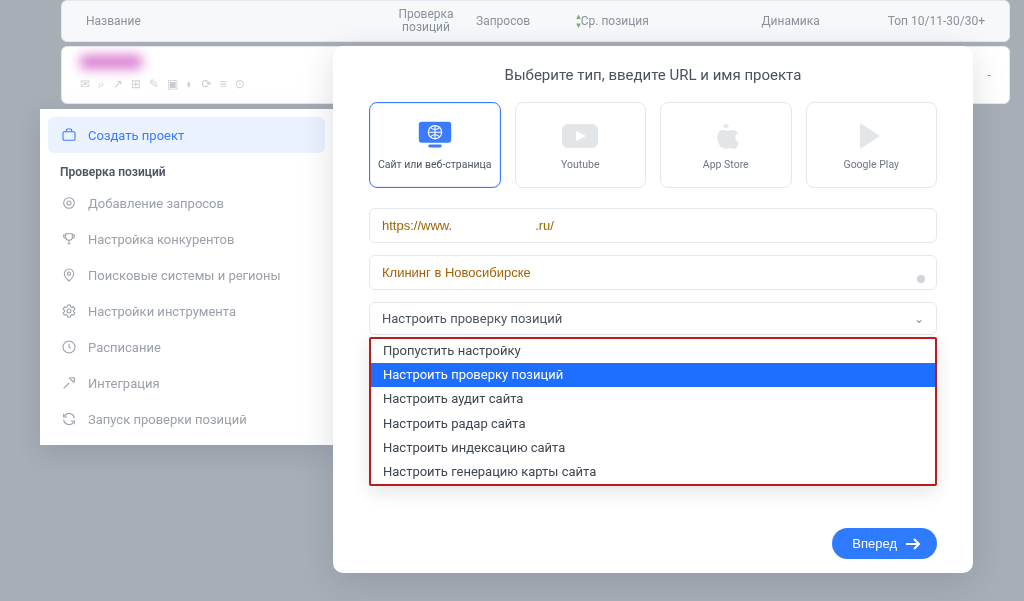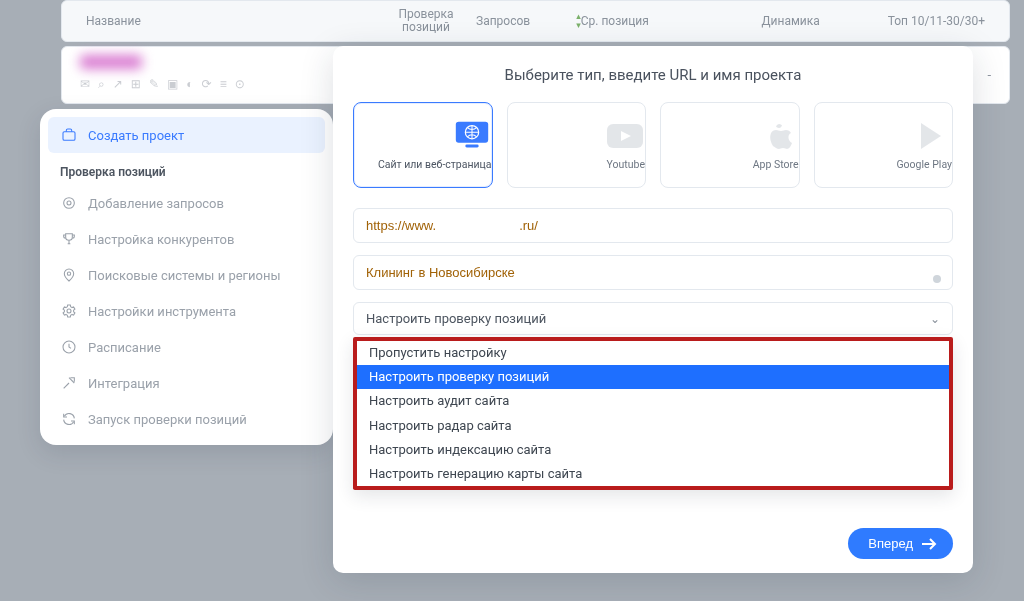--- a/index.html
+++ b/index.html
@@ -56,21 +56,21 @@
   .bg-row .icons { display:flex; gap:8px; opacity:0.35; font-size:12px; color:#6b7280;}
   .bg-row .icons span{display:inline-block;}
   .bg-row .dash { position:absolute; right:18px; top:20px; color:#8a929c; }
 
   
   .sidebar {
     position: absolute;
     left: 40px; top: 109px;
     width: 293px;
     background: #ffffff;
-    border-radius: 16px;
+    border-radius: 0;
     box-shadow: 0 8px 24px rgba(30,40,60,0.13);
     padding: 8px;
     z-index: 5;
   }
   .sb-item {
     display: flex; align-items:center; gap: 10px;
     padding: 10px 12px;
     border-radius: 6px;
     color: #9aa1aa;
     font-size: 13px;
@@ -92,38 +92,38 @@
 
   
   .modal {
     position: absolute;
     left: 333px; top: 46px;
     width: 640px;
     height: 527px;
     background: #ffffff;
     border-radius: 10px;
     box-shadow: 0 8px 34px rgba(30,40,60,0.15);
-    padding: 20px 20px 14px;
+    padding: 20px 36px 14px;
     z-index: 10;
     display: flex;
     flex-direction: column;
   }
   .modal-title {
     text-align:center;
     font-size: 15px;
     color: #4a525e;
     margin-bottom: 18px;
   }
   .type-row { display:flex; gap: 14px; margin-bottom: 20px; }
   .type-card {
     flex:1;
     border: 1px solid #e3e8ee;
     border-radius: 8px;
     height: 86px;
-    display:flex; flex-direction:column; align-items:flex-end; justify-content:center;
+    display:flex; flex-direction:column; align-items:center; justify-content:center;
     gap: 6px;
     font-size: 10.5px;
     color: #6e7783;
     cursor:pointer;
   }
   .type-card.selected { border-color: #3a7bff; box-shadow: inset 0 0 0 1px #3a7bff22; }
   .type-card .big-ic {
     width: 40px; height: 32px;
     display:flex; align-items:center; justify-content:center;
   }
@@ -159,21 +159,21 @@
     background:#fff;
     display:flex; align-items:center; justify-content:space-between;
     cursor:pointer;
   }
   .chev { color:#8a929c; font-size:12px; }
 
   .dropdown {
     position:absolute;
     left:0; right:0; top: calc(100% + 2px);
     background:#fff;
-    border:4px solid #b91c1c;
+    border:2px solid #b91c1c;
     box-shadow: 0 6px 18px rgba(30,40,60,0.12);
     z-index: 20;
     border-radius:2px;
   }
   .dd-item {
     padding: 3px 12px;
     font-size: 13px;
     color:#3e4650;
     cursor:pointer;
     line-height:1.4;

